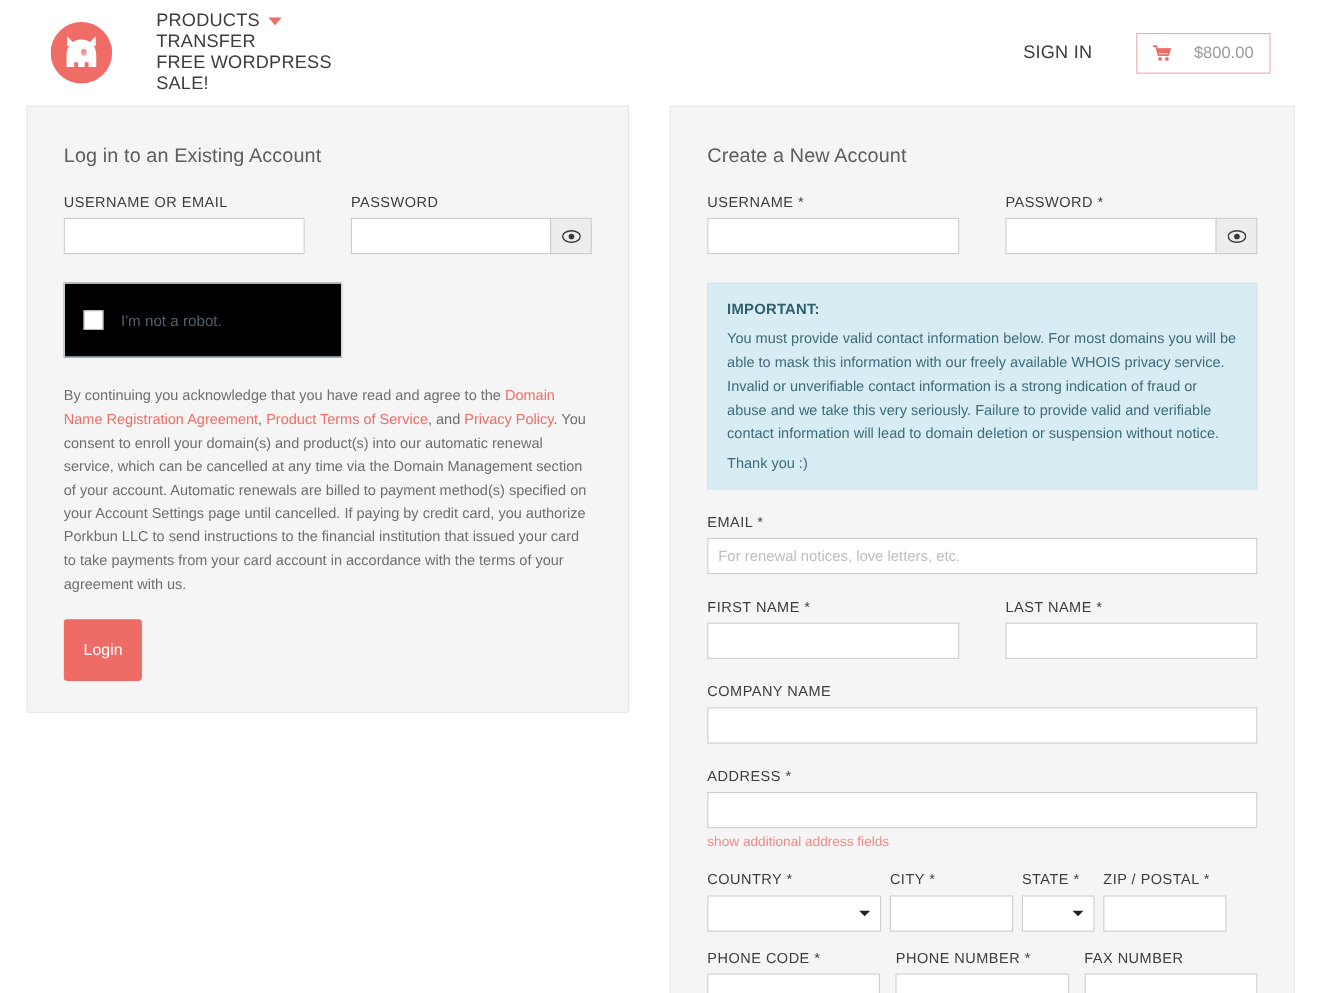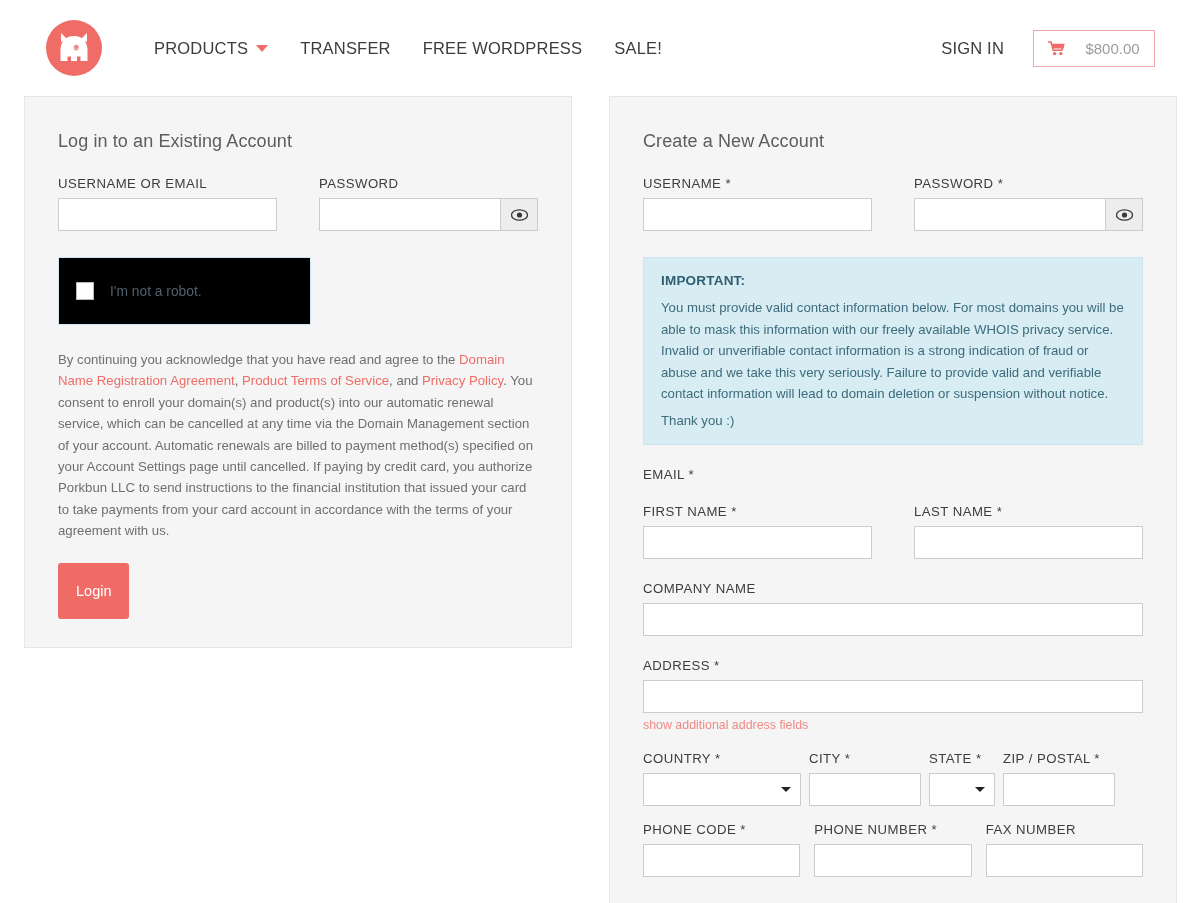--- a/index.html
+++ b/index.html
@@ -16,21 +16,21 @@
   .header {
     height: 96px;
     display: flex;
     align-items: center;
     padding: 0 46px 0 46px;
     background: #ffffff;
   }
   .logo-wrap { width: 56px; height: 56px; flex: 0 0 auto; }
   .logo-svg { display:block; width:56px; height:56px; }
 
-  .nav { display: flex; align-items: flex-start; margin-left: 52px; }
+  .nav { display: flex; align-items: flex-start; margin-left: 40px; flex-direction: column; }
   .nav-item {
     font-size: 16.5px;
     color: #3c3c3c;
     letter-spacing: .2px;
     margin-right: 32px;
     display: flex;
     align-items: center;
     cursor: pointer;
     white-space: nowrap;
   }
@@ -40,21 +40,21 @@
     border-left: 6px solid transparent;
     border-right: 6px solid transparent;
     border-top: 7px solid #ef6d66;
     margin-left: 8px;
     display: inline-block;
   }
 
   .header-right { margin-left: auto; display: flex; align-items: center; }
   .signin {
     font-size: 16.5px; color: #3c3c3c;
-    letter-spacing: .2px; cursor: pointer; margin-right: 29px;
+    letter-spacing: .2px; cursor: pointer; margin-right: 40px;
     white-space: nowrap;
   }
   .cart-btn {
     border: 1px solid #efa9a6;
     background: #fff;
     padding: 9px 12px;
     display: flex; align-items: center; gap: 20px;
     cursor: pointer;
     min-width: 122px;
     justify-content: center;
@@ -298,20 +298,21 @@
       </div>
 
       <div class="notice">
         <div class="notice-title">IMPORTANT:</div>
         <div class="notice-body">You must provide valid contact information below. For most domains you will be able to mask this information with our freely available WHOIS privacy service. Invalid or unverifiable contact information is a strong indication of fraud or abuse and we take this very seriously. Failure to provide valid and verifiable contact information will lead to domain deletion or suspension without notice.</div>
         <div class="notice-thanks">Thank you :)</div>
       </div>
 
       <div class="fieldblock">
         <label class="field-label">EMAIL *</label>
+        <input class="txt" type="text" placeholder="For renewal notices, love letters, etc." style="">
       </div>
 
       <div class="fieldblock row">
         <div class="col">
           <label class="field-label">FIRST NAME *</label>
           <input class="txt" type="text" value="" style="">
         </div>
         <div class="col">
           <label class="field-label">LAST NAME *</label>
           <input class="txt" type="text" value="" style="">

